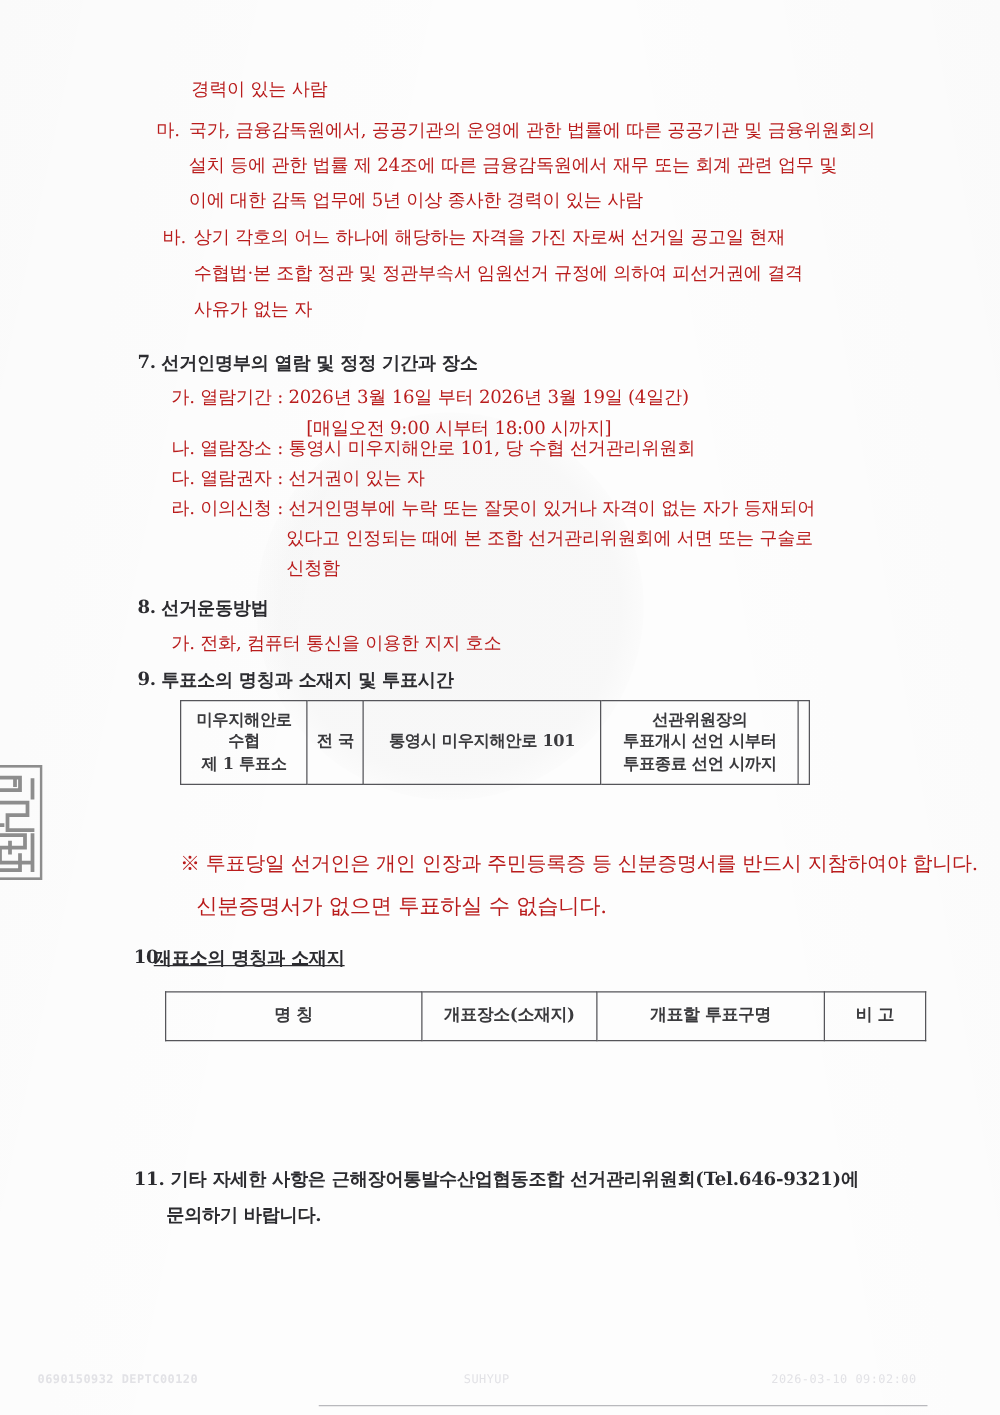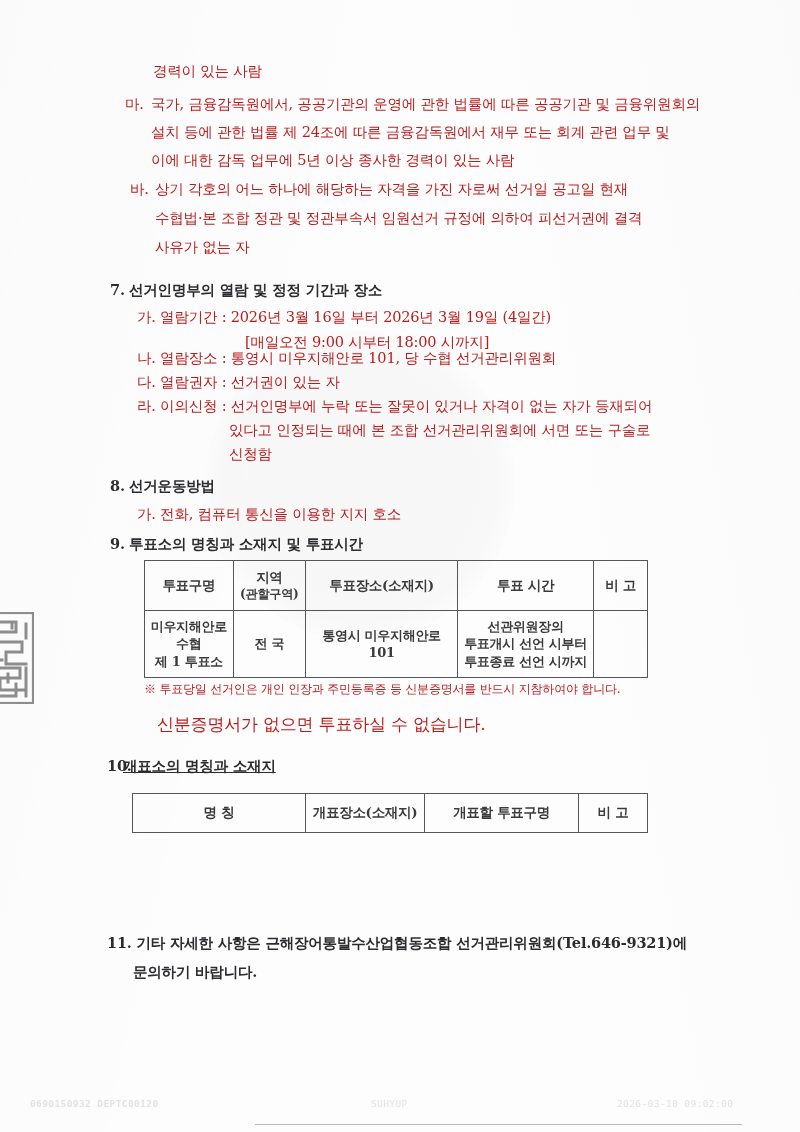--- a/index.html
+++ b/index.html
@@ -141,38 +141,20 @@
 
     <div class="line bold blur" style="left:110px; top:477px;">8.</div>
     <div class="line bold blur" style="left:129px; top:477px;">선거운동방법</div>
     <div class="line blur" style="left:137px; top:505px;">가. 전화, 컴퓨터 통신을 이용한 지지 호소</div>
 
     <div class="line bold blur" style="left:110px; top:535px;">9.</div>
     <div class="line bold blur" style="left:129px; top:535px;">투표소의 명칭과 소재지 및 투표시간</div>
 
     <table class="tbl blur" style="left:144px; top:560px; width:504px;">
       <tbody>
-          <tr>
-        <th style="width:88px; height:45px;">
-          <span>투표구명</span>
-        </th>
-        <th style="width:70px;">
-          <div>지역</div>
-          <div class="sub">(관할구역)</div>
-        </th>
-        <th style="width:156px;">
-          <span>투표장소(소재지)</span>
-        </th>
-        <th style="width:140px;">
-          <span>투표 시간</span>
-        </th>
-        <th style="width:50px;">
-          <span>비 고</span>
-        </th>
-      </tr>
       <tr>
         <td style="height:62px;">
           <div>미우지해안로</div>
           <div>수협</div>
           <div>제 1 투표소</div>
         </td>
         <td>
           <span>전 국</span>
         </td>
         <td>
@@ -183,27 +165,27 @@
           <div>투표개시 선언 시부터</div>
           <div>투표종료 선언 시까지</div>
         </td>
         <td>
           <span></span>
         </td>
       </tr>
     </tbody>
       </table>
 
-    <div class="line blur" style="left:144px; top:681px; font-size:12px;">※ 투표당일 선거인은 개인 인장과 주민등록증 등 신분증명서를 반드시 지참하여야 합니다.</div>
+    <div class="line blur" style="left:144px; top:681px; font-size:16px;">※ 투표당일 선거인은 개인 인장과 주민등록증 등 신분증명서를 반드시 지참하여야 합니다.</div>
     <div class="line blur" style="left:157px; top:713px; font-size:17px;">신분증명서가 없으면 투표하실 수 없습니다.</div>
 
     <div class="line bold blur" style="left:107px; top:757px;">10.</div>
     <div class="line bold blur" style="left:123px; top:757px;text-decoration:underline;">개표소의 명칭과 소재지</div>
 
-    <table class="tbl blur" style="left:132px; top:793px; width:516px;">
+    <table class="tbl blur" style="left:132px; top:793px; width:609px;">
       <tbody>
           <tr>
         <th style="width:172px; height:34px;">
           <span>명  칭</span>
         </th>
         <th style="width:116px;">
           <span>개표장소(소재지)</span>
         </th>
         <th style="width:152px;">
           <span>개표할 투표구명</span>

